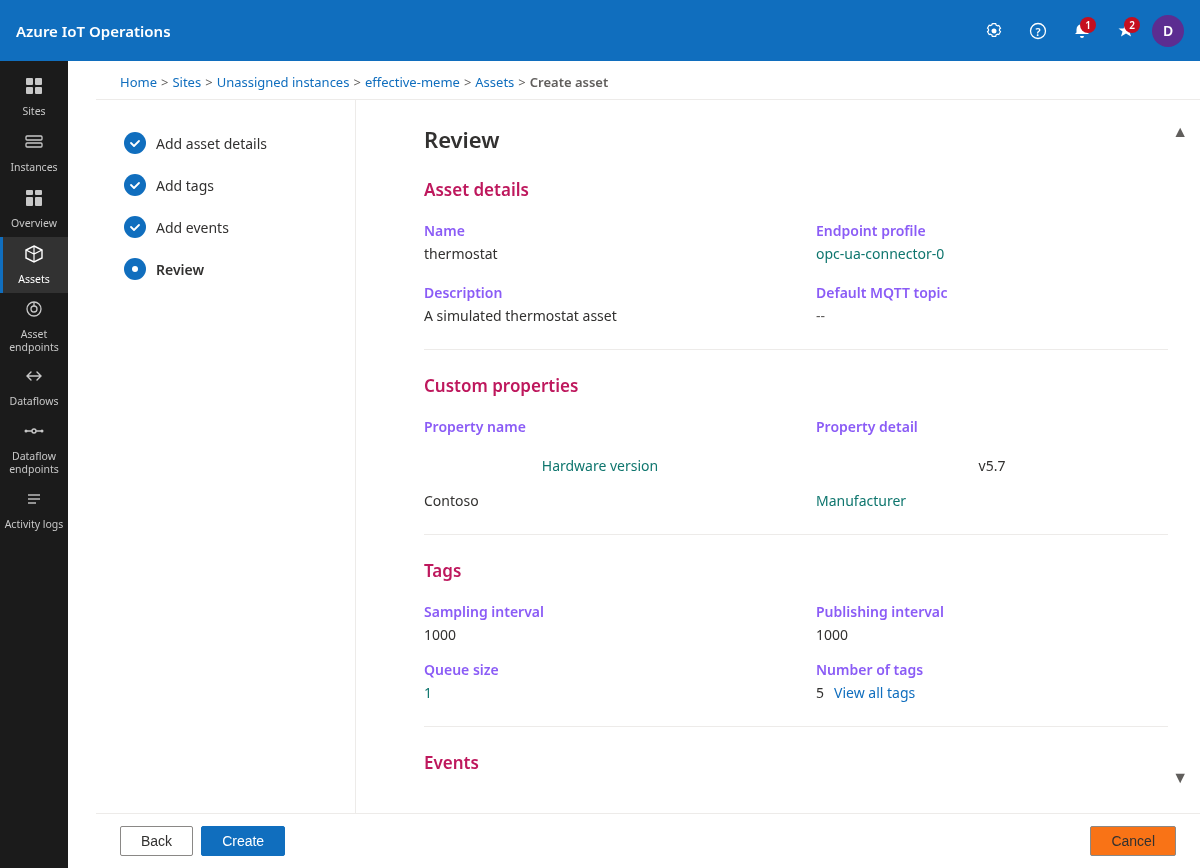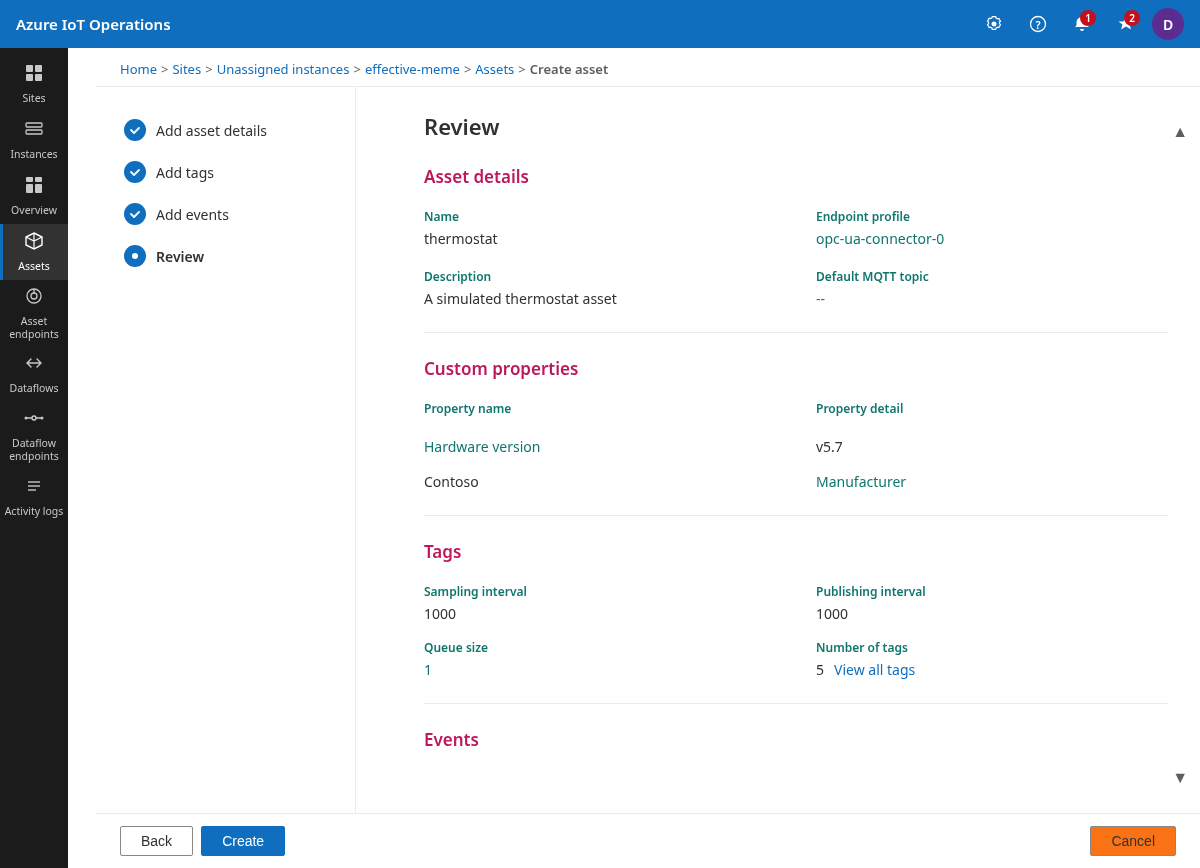--- a/index.html
+++ b/index.html
@@ -2,21 +2,21 @@
 <html><head>
   <meta charset="utf-8">
   <style>
     * { box-sizing: border-box; margin: 0; padding: 0; }
     body { font-family: 'Segoe UI', system-ui, sans-serif; font-size: 14px; color: #323130; background: #f3f2f1; display: flex; flex-direction: column; height: 868px; overflow: hidden; }
 
     
     .top-nav {
       background: #106ebe;
       color: white;
-      height: 48px;
+      height: 61px;
       display: flex;
       align-items: center;
       padding: 0 16px;
       flex-shrink: 0;
     }
     .top-nav-title {
       font-size: 15px;
       font-weight: 600;
       color: white;
       flex: 1;
@@ -184,23 +184,23 @@
       margin: 24px 0;
     }
     .detail-grid {
       display: grid;
       grid-template-columns: 1fr 1fr;
       gap: 20px 40px;
       margin-bottom: 16px;
     }
     .detail-item {}
     .detail-label {
-      font-size: 12px;
+      font-size: 14px;
       font-weight: 600;
-      color: #0f766e;
+      color: #8b5cf6;
       margin-bottom: 4px;
     }
     .detail-value {
       font-size: 14px;
       color: #323130;
     }
     .detail-value.blue { color: #0f766e; }
     .detail-value.muted { color: #605e5c; }
 
     
@@ -437,21 +437,21 @@
           </div>
         </div>
 
         <hr class="section-divider">
 
         <h2 class="section-title">Custom properties</h2>
         <div class="detail-grid">
           <div class="detail-label">Property name</div>
           <div class="detail-label">Property detail</div>
         </div>
-        <div class="detail-grid" style="margin-top:4px;">
+        <div class="detail-grid" style="margin-top:4px;text-align:center;">
           <div class="detail-value blue">Hardware version</div>
           <div class="detail-value">v5.7</div>
         </div>
         <div class="detail-grid" style="margin-top:8px;">
           <div class="detail-value">Contoso</div>
           <div class="detail-value blue">Manufacturer</div>
         </div>
 
         <hr class="section-divider">
 

